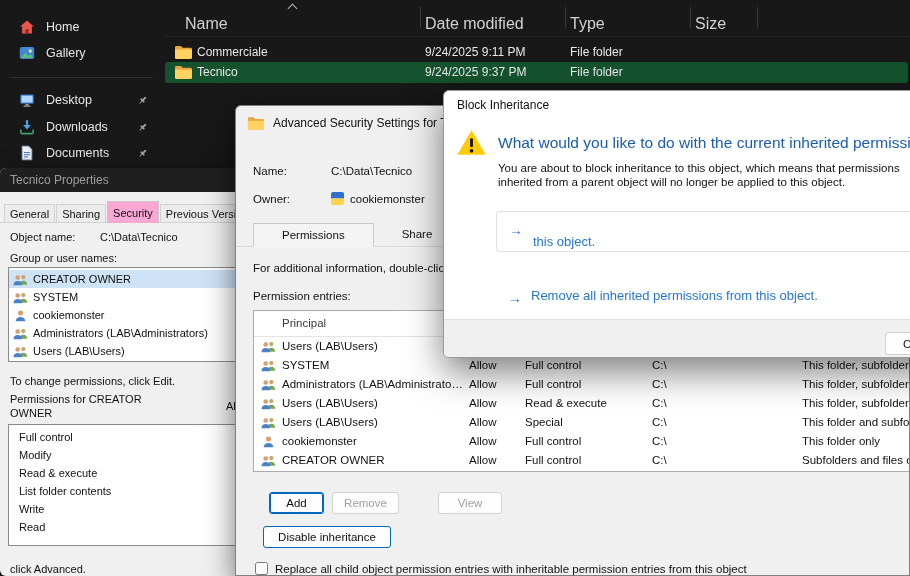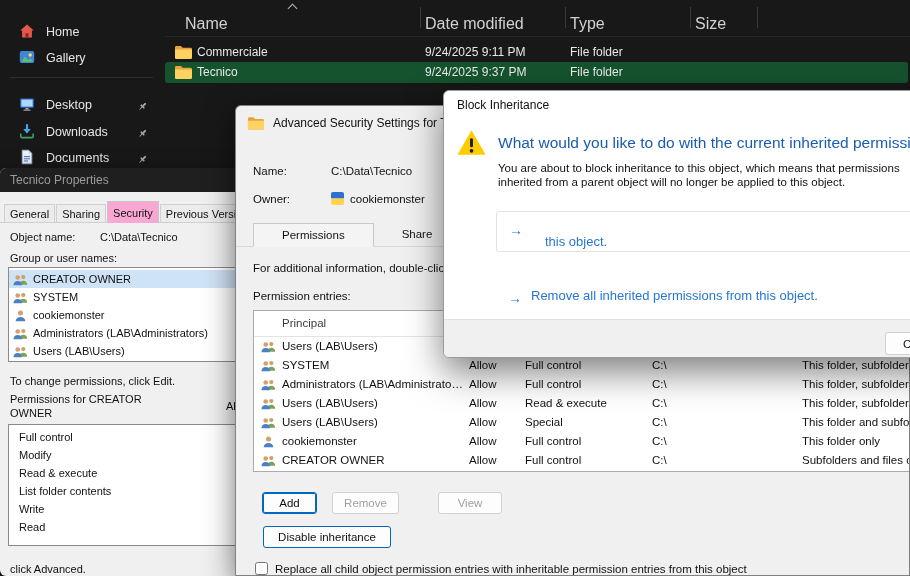--- a/index.html
+++ b/index.html
@@ -3,21 +3,21 @@
 <meta charset="utf-8">
 <style>
   *{margin:0;padding:0;box-sizing:border-box}
   html,body{background:#000}
   #screen{position:relative;width:910px;height:576px;overflow:hidden;background:#181818;
           font-family:"Liberation Sans","DejaVu Sans",sans-serif;color:#e6e6e6}
 
   
   .explorer{position:absolute;inset:0;z-index:0}
   .sidebar{position:absolute;left:0;top:0;width:165px;bottom:0;font-size:12.5px}
-  .sb-item{position:absolute;left:6px;right:4px;height:24px;display:flex;align-items:flex-end;border-radius:4px;cursor:default}
+  .sb-item{position:absolute;left:6px;right:4px;height:24px;display:flex;align-items:center;border-radius:4px;cursor:default}
   .sb-icon{width:16px;height:16px;margin-left:13px;margin-right:11px;flex:0 0 16px}
   .sb-pin{position:absolute;right:13px;width:11px;height:11px;opacity:.85}
   .sb-home{top:15px}.sb-gallery{top:41px}.sb-desktop{top:88px}.sb-downloads{top:115px}.sb-documents{top:141px}
   .sb-sep{position:absolute;left:10px;right:12px;top:77px;height:1px;background:#2e2e2e}
 
   .ex-colheader{position:absolute;left:165px;top:0;right:0;height:37px;font-size:16px;color:#d2d2d2;border-bottom:1px solid #262626}
   .ex-col{position:absolute;top:15px;white-space:nowrap}
   .col-name{left:20px}.col-date{left:260px}.col-type{left:405px}.col-size{left:530px}
   .ex-sep{position:absolute;top:7px;height:21px;width:1px;background:#3a3a3a}
   .sep1{left:255px}.sep2{left:400px}.sep3{left:525px}.sep4{left:592px}
@@ -72,40 +72,40 @@
   .thead{position:absolute;left:0;right:0;top:0;height:26px;border-bottom:1px solid #e4e4e4;color:#3a3a3a}
   .thead .hcell{position:absolute;left:28px;top:6px}
   .trow{position:absolute;left:0;right:0;height:19px}
   .ticon{position:absolute;left:7px;top:3px;width:15px;height:13px}
   .tcell{position:absolute;top:3px;white-space:nowrap}
   .c-principal{left:28px;width:182px;overflow:hidden;text-overflow:ellipsis}
   .c-type{left:215px}.c-access{left:271px}.c-inh{left:398px}.c-app{left:548px}
   .tr0{top:26px}.tr1{top:45px}.tr2{top:64px}.tr3{top:83px}.tr4{top:102px}.tr5{top:121px}.tr6{top:140px}
   .adv-btn{position:absolute;height:22px;background:#fdfdfd;border:1px solid #d2d2d2;border-radius:3px;
            font-family:inherit;font-size:11.5px;color:#111;cursor:default}
-  .btn-add{left:26px;top:386px;width:55px;border-color:#0067c0;box-shadow:inset 0 0 0 1px #0067c0}
+  .btn-add{left:33px;top:386px;width:55px;border-color:#0067c0;box-shadow:inset 0 0 0 1px #0067c0}
   .btn-remove{left:96px;top:386px;width:67px;color:#9f9f9f}
   .btn-view{left:202px;top:386px;width:64px;color:#9f9f9f}
   .btn-disable{left:27px;top:420px;width:128px;border-color:#0067c0}
   .adv-check{position:absolute;left:19px;top:456px;display:flex;align-items:center;white-space:nowrap}
   .adv-check input{width:13px;height:13px;margin:0 7px 0 0;accent-color:#0067c0}
 
   
   .blockdlg{position:absolute;left:443px;top:90px;width:530px;height:268px;z-index:30;background:#fff;color:#111;
             font-size:11.5px;border:1px solid #9a9a9a;border-radius:6px;overflow:hidden;box-shadow:0 14px 36px rgba(0,0,0,.5)}
   .bd-title{position:absolute;left:0;top:0;right:0;height:28px;display:flex;align-items:center;padding-left:13px;font-size:12px}
   .b-abs{position:absolute;white-space:nowrap}
   .bd-warn{position:absolute;left:12px;top:37px;width:31px;height:29px}
   .bd-heading{left:54px;top:43px;font-size:15.5px;color:#1a5cb0}
   .bd-body1{left:54px;top:71px}.bd-body2{left:54px;top:85px}
   .bd-opt1{position:absolute;left:52px;top:120px;width:470px;height:41px;border:1px solid #e2e2e2;border-radius:3px;background:#fff;cursor:default}
   .bd-arrow{color:#2676d0;font-size:14px;font-weight:bold}
   .opt1-arrow{left:12px;top:10px}
   .opt1-l1{left:35px;top:6px;color:#2676d0;font-size:13px}
-  .opt1-l2{left:48px;top:22px;color:#2676d0;font-size:13px}
+  .opt1-l2{left:36px;top:22px;color:#2676d0;font-size:13px}
   .opt2-arrow{left:64px;top:199px}
   .bd-opt2{left:87px;top:197px;color:#2676d0;font-size:13px;cursor:default}
   .bd-footer{position:absolute;left:0;right:0;top:228px;height:40px;background:#f0f0f0;border-top:1px solid #e0e0e0}
   .bd-cancel{position:absolute;left:441px;top:12px;width:72px;height:23px;background:#fdfdfd;border:1px solid #d0d0d0;
              border-radius:3px;font-family:inherit;font-size:11.5px;color:#111;cursor:default}
 </style>
 </head>
 <body>
 
 <svg width="0" height="0" style="position:absolute" aria-hidden="true">

